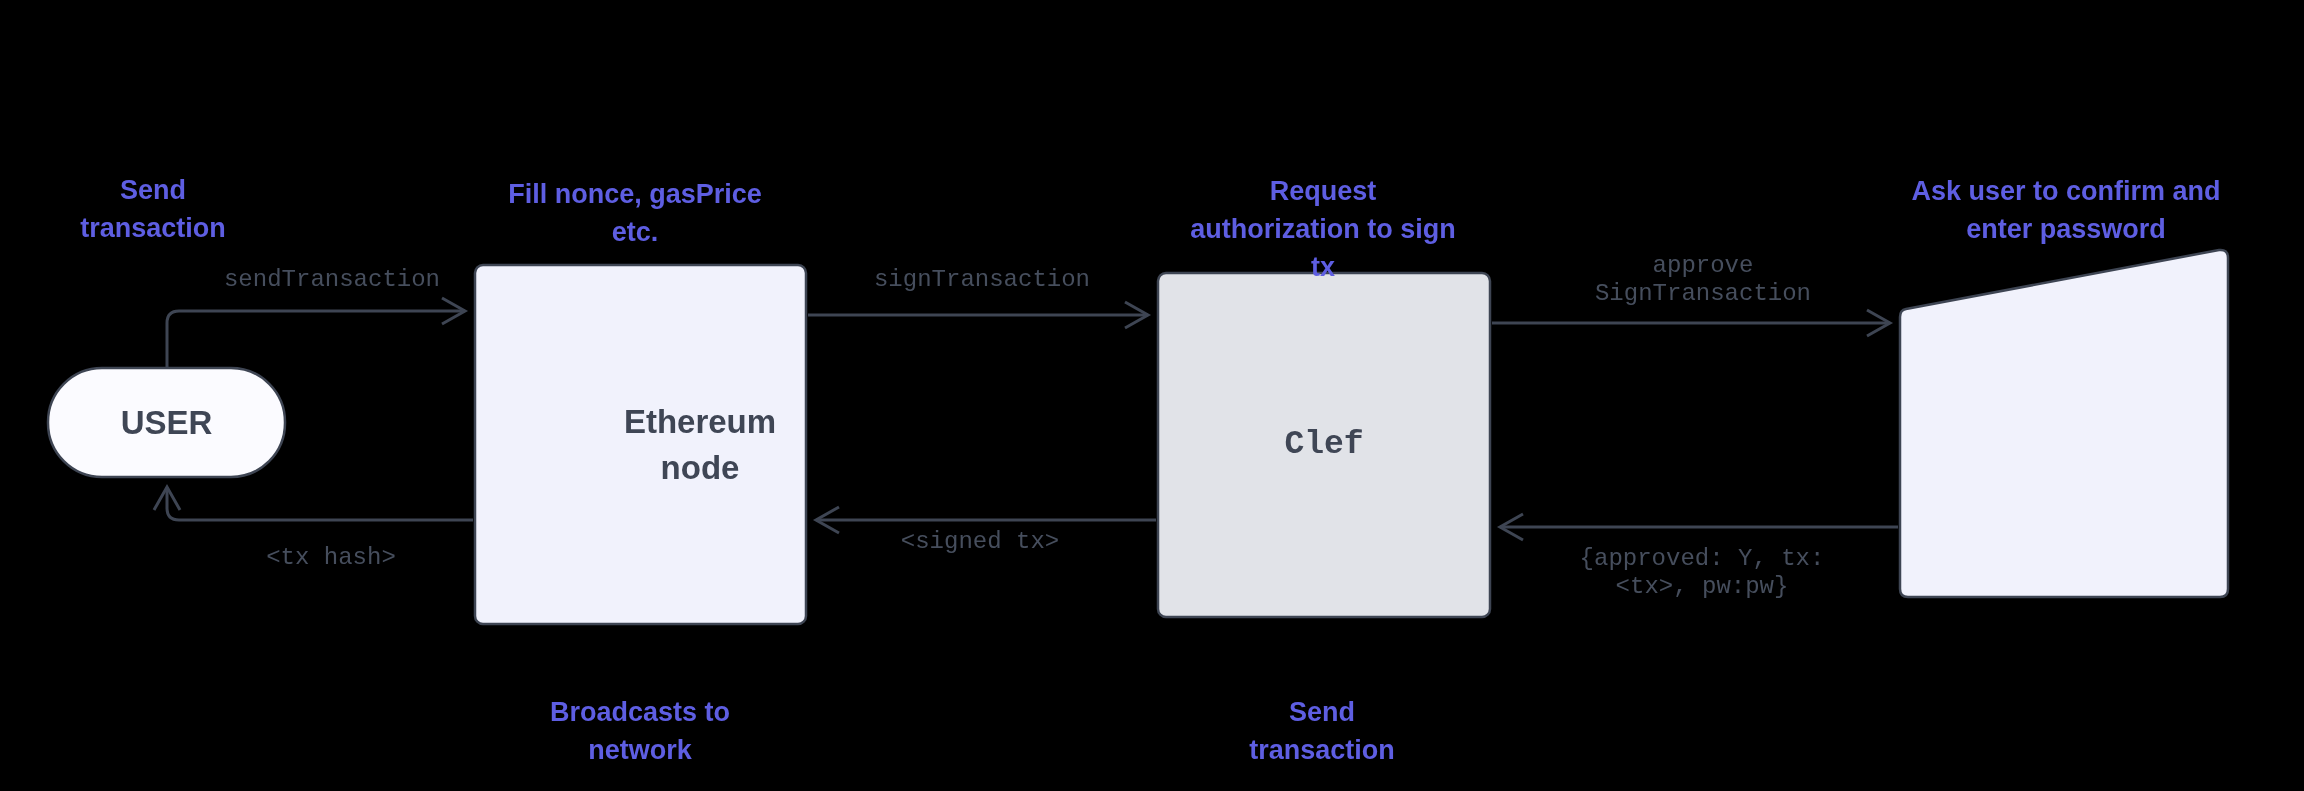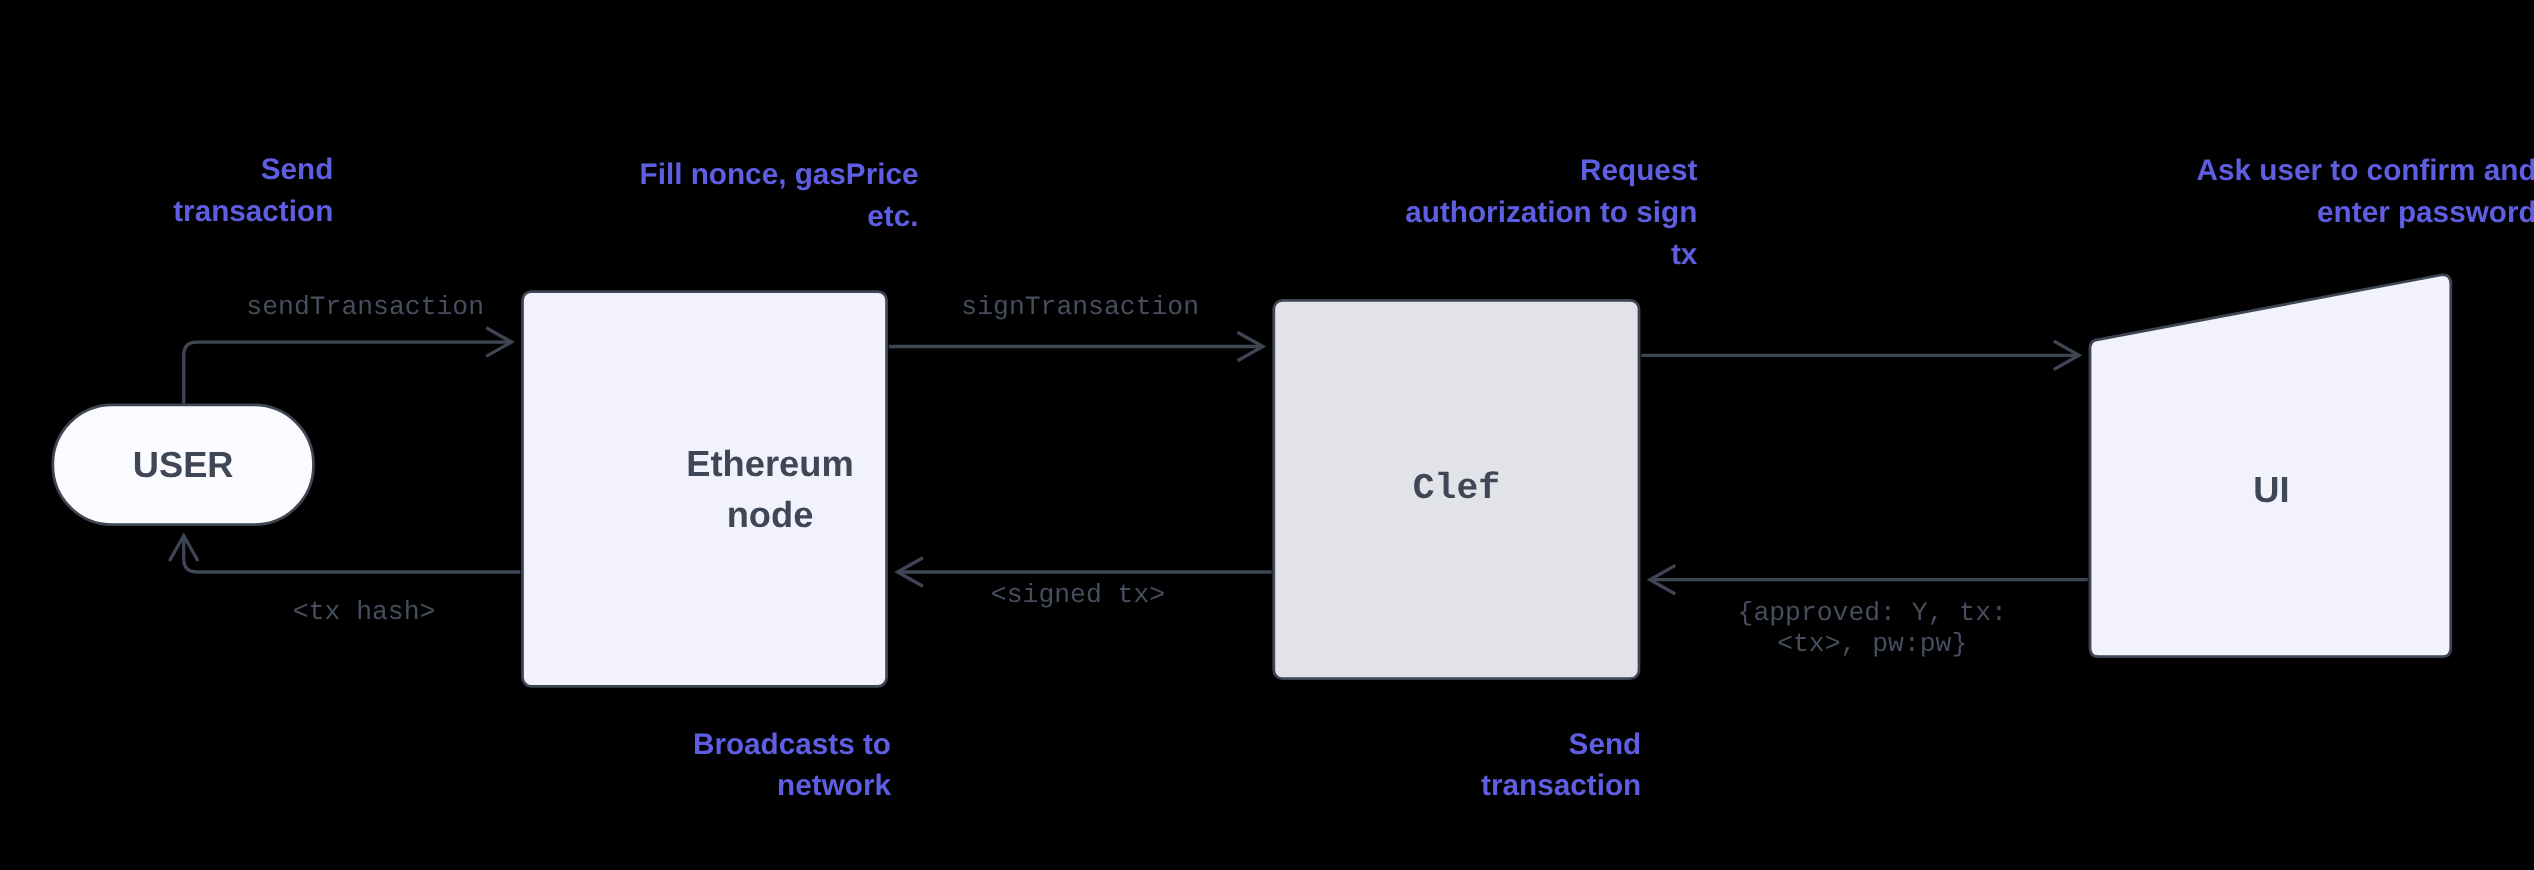--- a/index.html
+++ b/index.html
@@ -13,21 +13,21 @@
   .edge{stroke:var(--line);stroke-width:3;fill:none;}
   .head{stroke:var(--line);stroke-width:3;fill:none;}
   .shape{stroke:var(--line);stroke-width:2.5;}
   .fill-node{fill:var(--node_fill);}
   .fill-clef{fill:var(--clef_fill);}
   .fill-user{fill:var(--user_fill);}
   .node-label{position:absolute;display:flex;align-items:center;justify-content:center;
     color:var(--text);font-weight:700;font-size:33px;line-height:46px;text-align:center;
     white-space:pre-line;}
   .note{position:absolute;color:var(--note);font-weight:700;font-size:27px;line-height:38px;
-    text-align:right;white-space:pre-line;}
+    text-align:center;white-space:pre-line;margin-top:36px;}
   .mono{position:absolute;color:var(--edge_label);font-family:"Liberation Mono",monospace;
     font-size:24px;line-height:28px;text-align:center;white-space:pre-line;}
 </style>
 </head>
 <body>
 
 <div class="stage">
 
   <svg width="2304" height="791" viewBox="0 0 2304 791">
     <defs>
@@ -46,36 +46,37 @@
     <rect class="shape fill-user" x="48" y="368" width="237" height="109" rx="54"></rect>
     <rect class="shape fill-node" x="475" y="265" width="331" height="359" rx="8"></rect>
     <rect class="shape fill-clef" x="1158" y="273" width="332" height="344" rx="8"></rect>
     <path class="shape fill-node" d="M 1906 309 L 2219 250 Q 2228 249 2228 258 L 2228 589 Q 2228 597 2220 597 L 1908 597 Q 1900 597 1900 589 L 1900 317 Q 1900 310 1906 309 Z"></path>
   </svg>
 
   <div class="node-label" style="left:48px;top:368px;width:237px;height:109px;">USER</div>
   <div class="node-label" style="left:475px;top:265px;width:380px;height:359px;margin-left:35px;">Ethereum
 node</div>
   <div class="node-label" style="left:1158px;top:273px;width:332px;height:344px;font-family:Liberation Mono, monospace;">Clef</div>
-  <div class="node-label" style="left:1900px;top:270px;width:330px;height:350px;">UI</div>
 
   <div class="note" style="left:3px;top:135px;width:300px;">Send
 transaction</div>
   <div class="note" style="left:435px;top:139px;width:400px;">Fill nonce, gasPrice
 etc.</div>
   <div class="note" style="left:1103px;top:136px;width:440px;">Request
 authorization to sign
 tx</div>
   <div class="note" style="left:1826px;top:136px;width:480px;">Ask user to confirm and
 enter password</div>
   <div class="note" style="left:470px;top:657px;width:340px;">Broadcasts to
 network</div>
   <div class="note" style="left:1152px;top:657px;width:340px;">Send
 transaction</div>
 
   <div class="mono" style="left:132px;top:266px;width:400px;">sendTransaction</div>
   <div class="mono" style="left:782px;top:266px;width:400px;">signTransaction</div>
+  <div class="mono" style="left:1503px;top:252px;width:400px;">approve
+SignTransaction</div>
   <div class="mono" style="left:131px;top:544px;width:400px;">&lt;tx hash&gt;</div>
   <div class="mono" style="left:780px;top:528px;width:400px;">&lt;signed tx&gt;</div>
   <div class="mono" style="left:1502px;top:545px;width:400px;">{approved: Y, tx:
 &lt;tx&gt;, pw:pw}</div>
 
 </div>
 
 </body></html>

